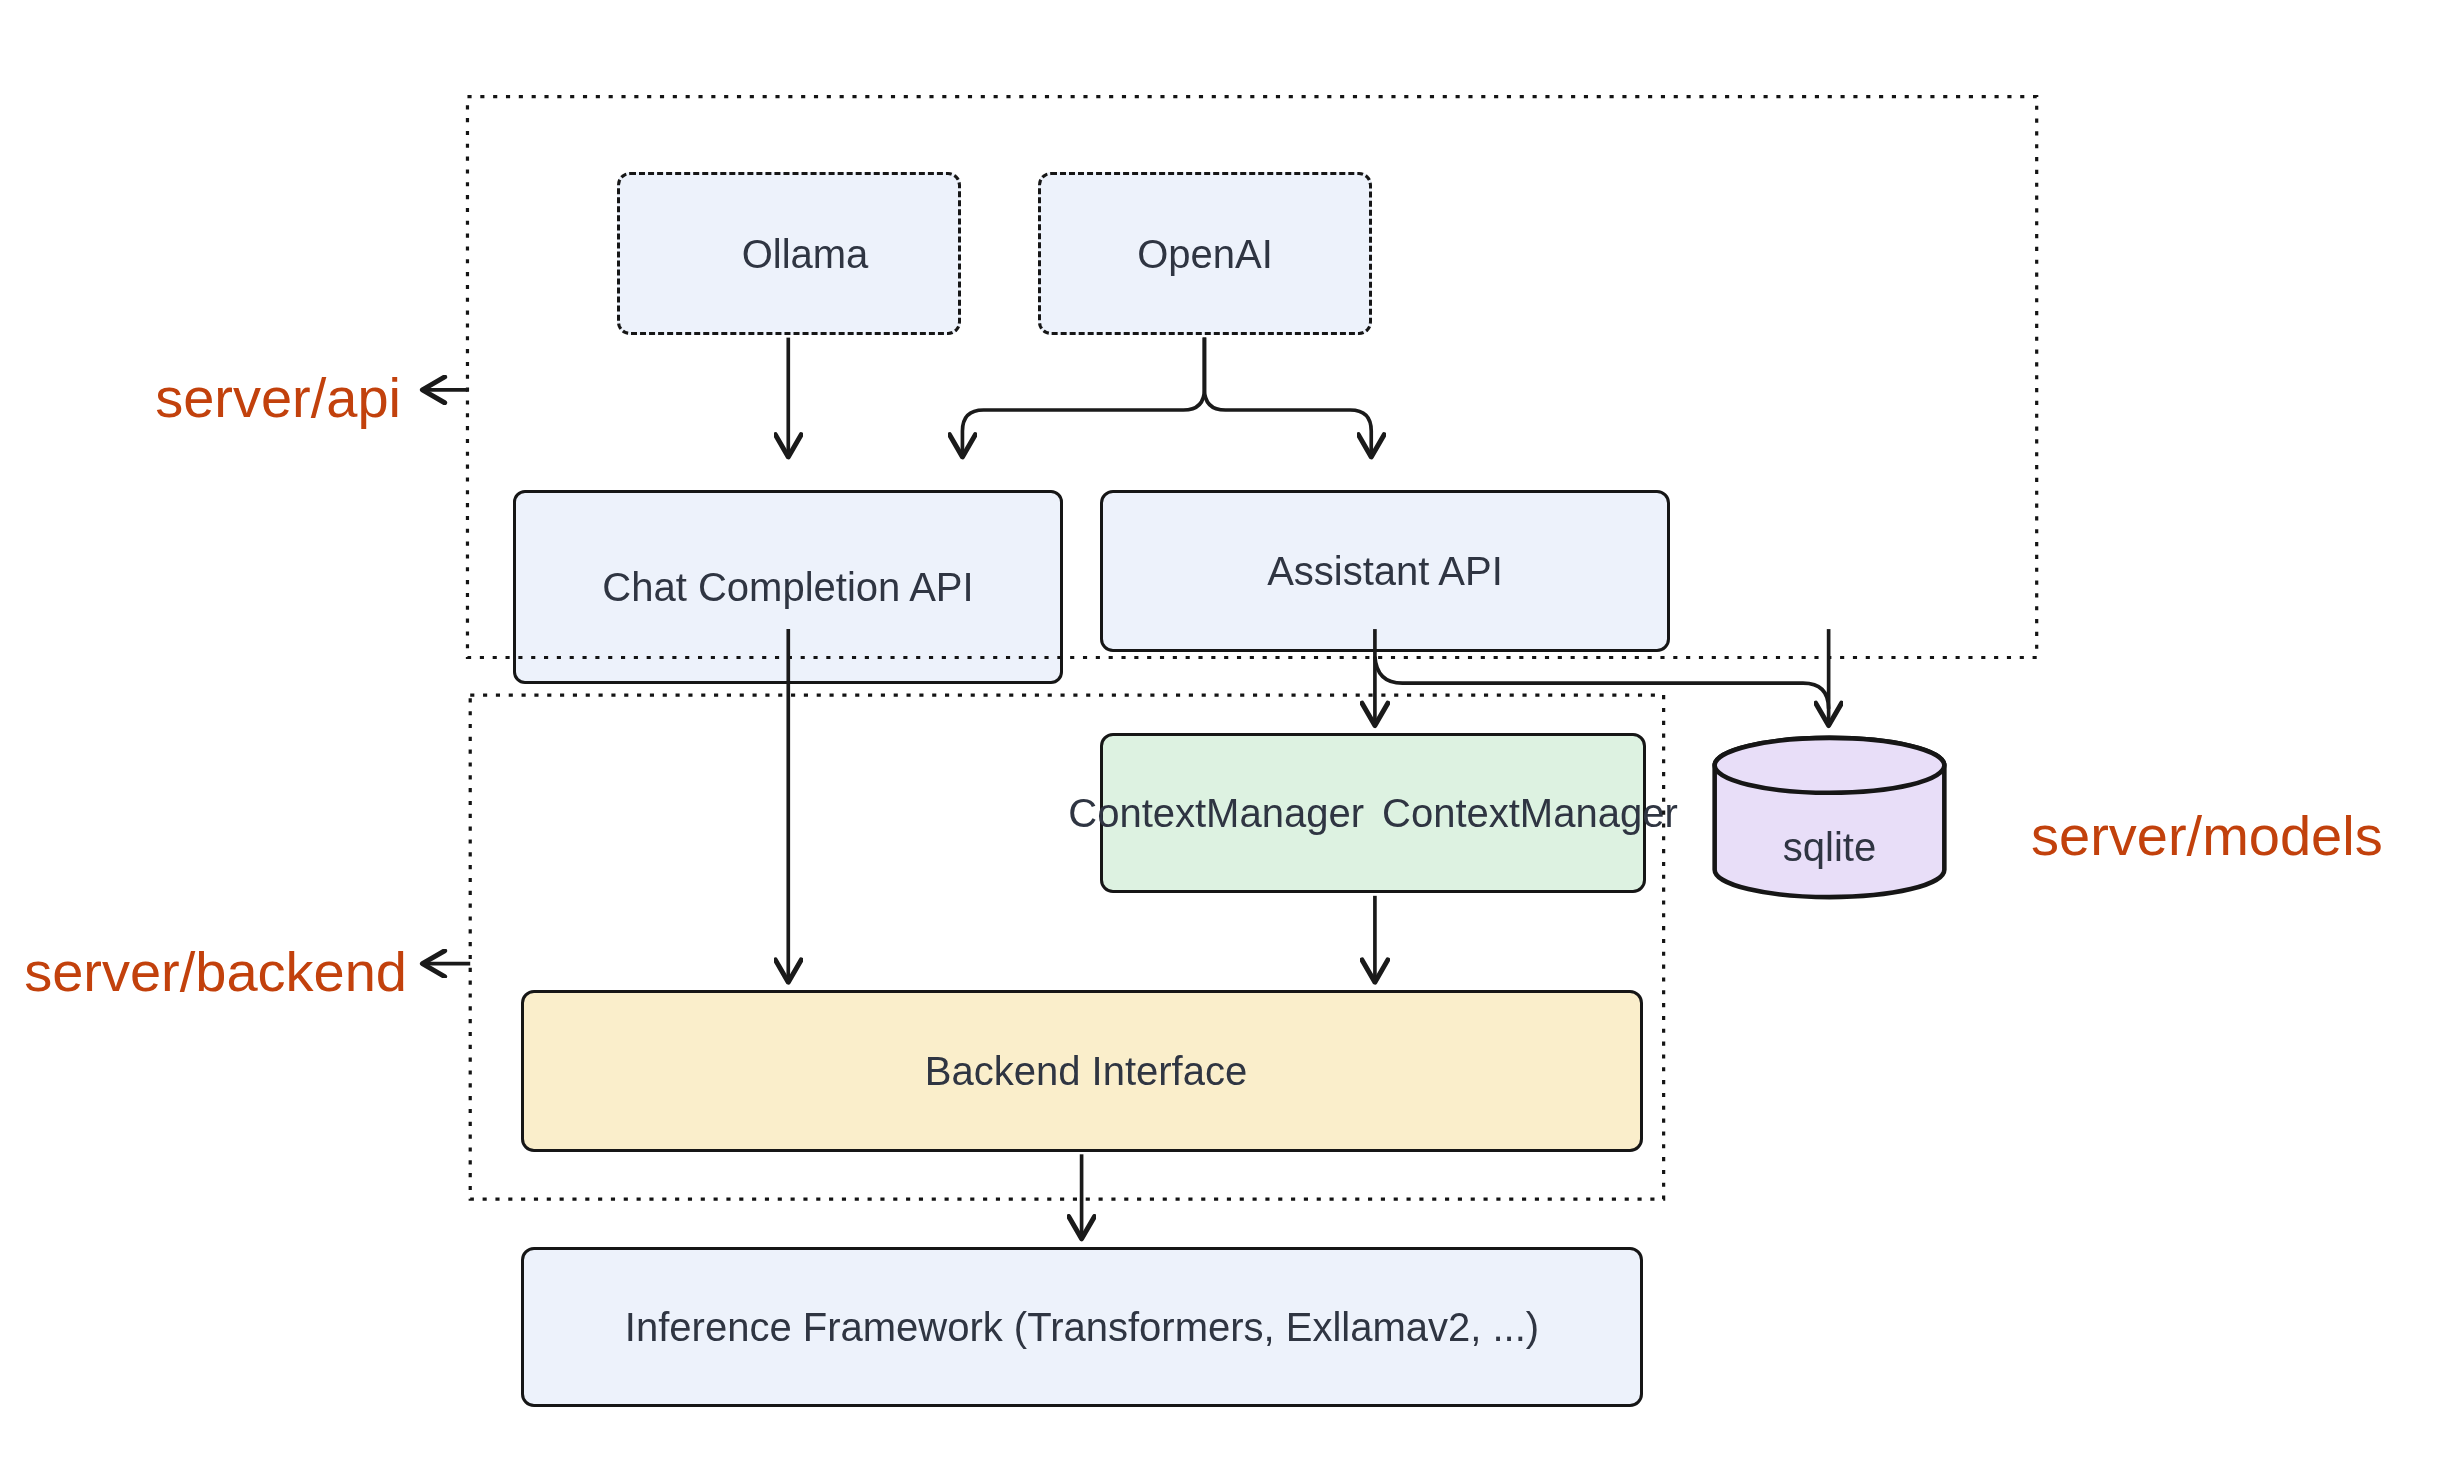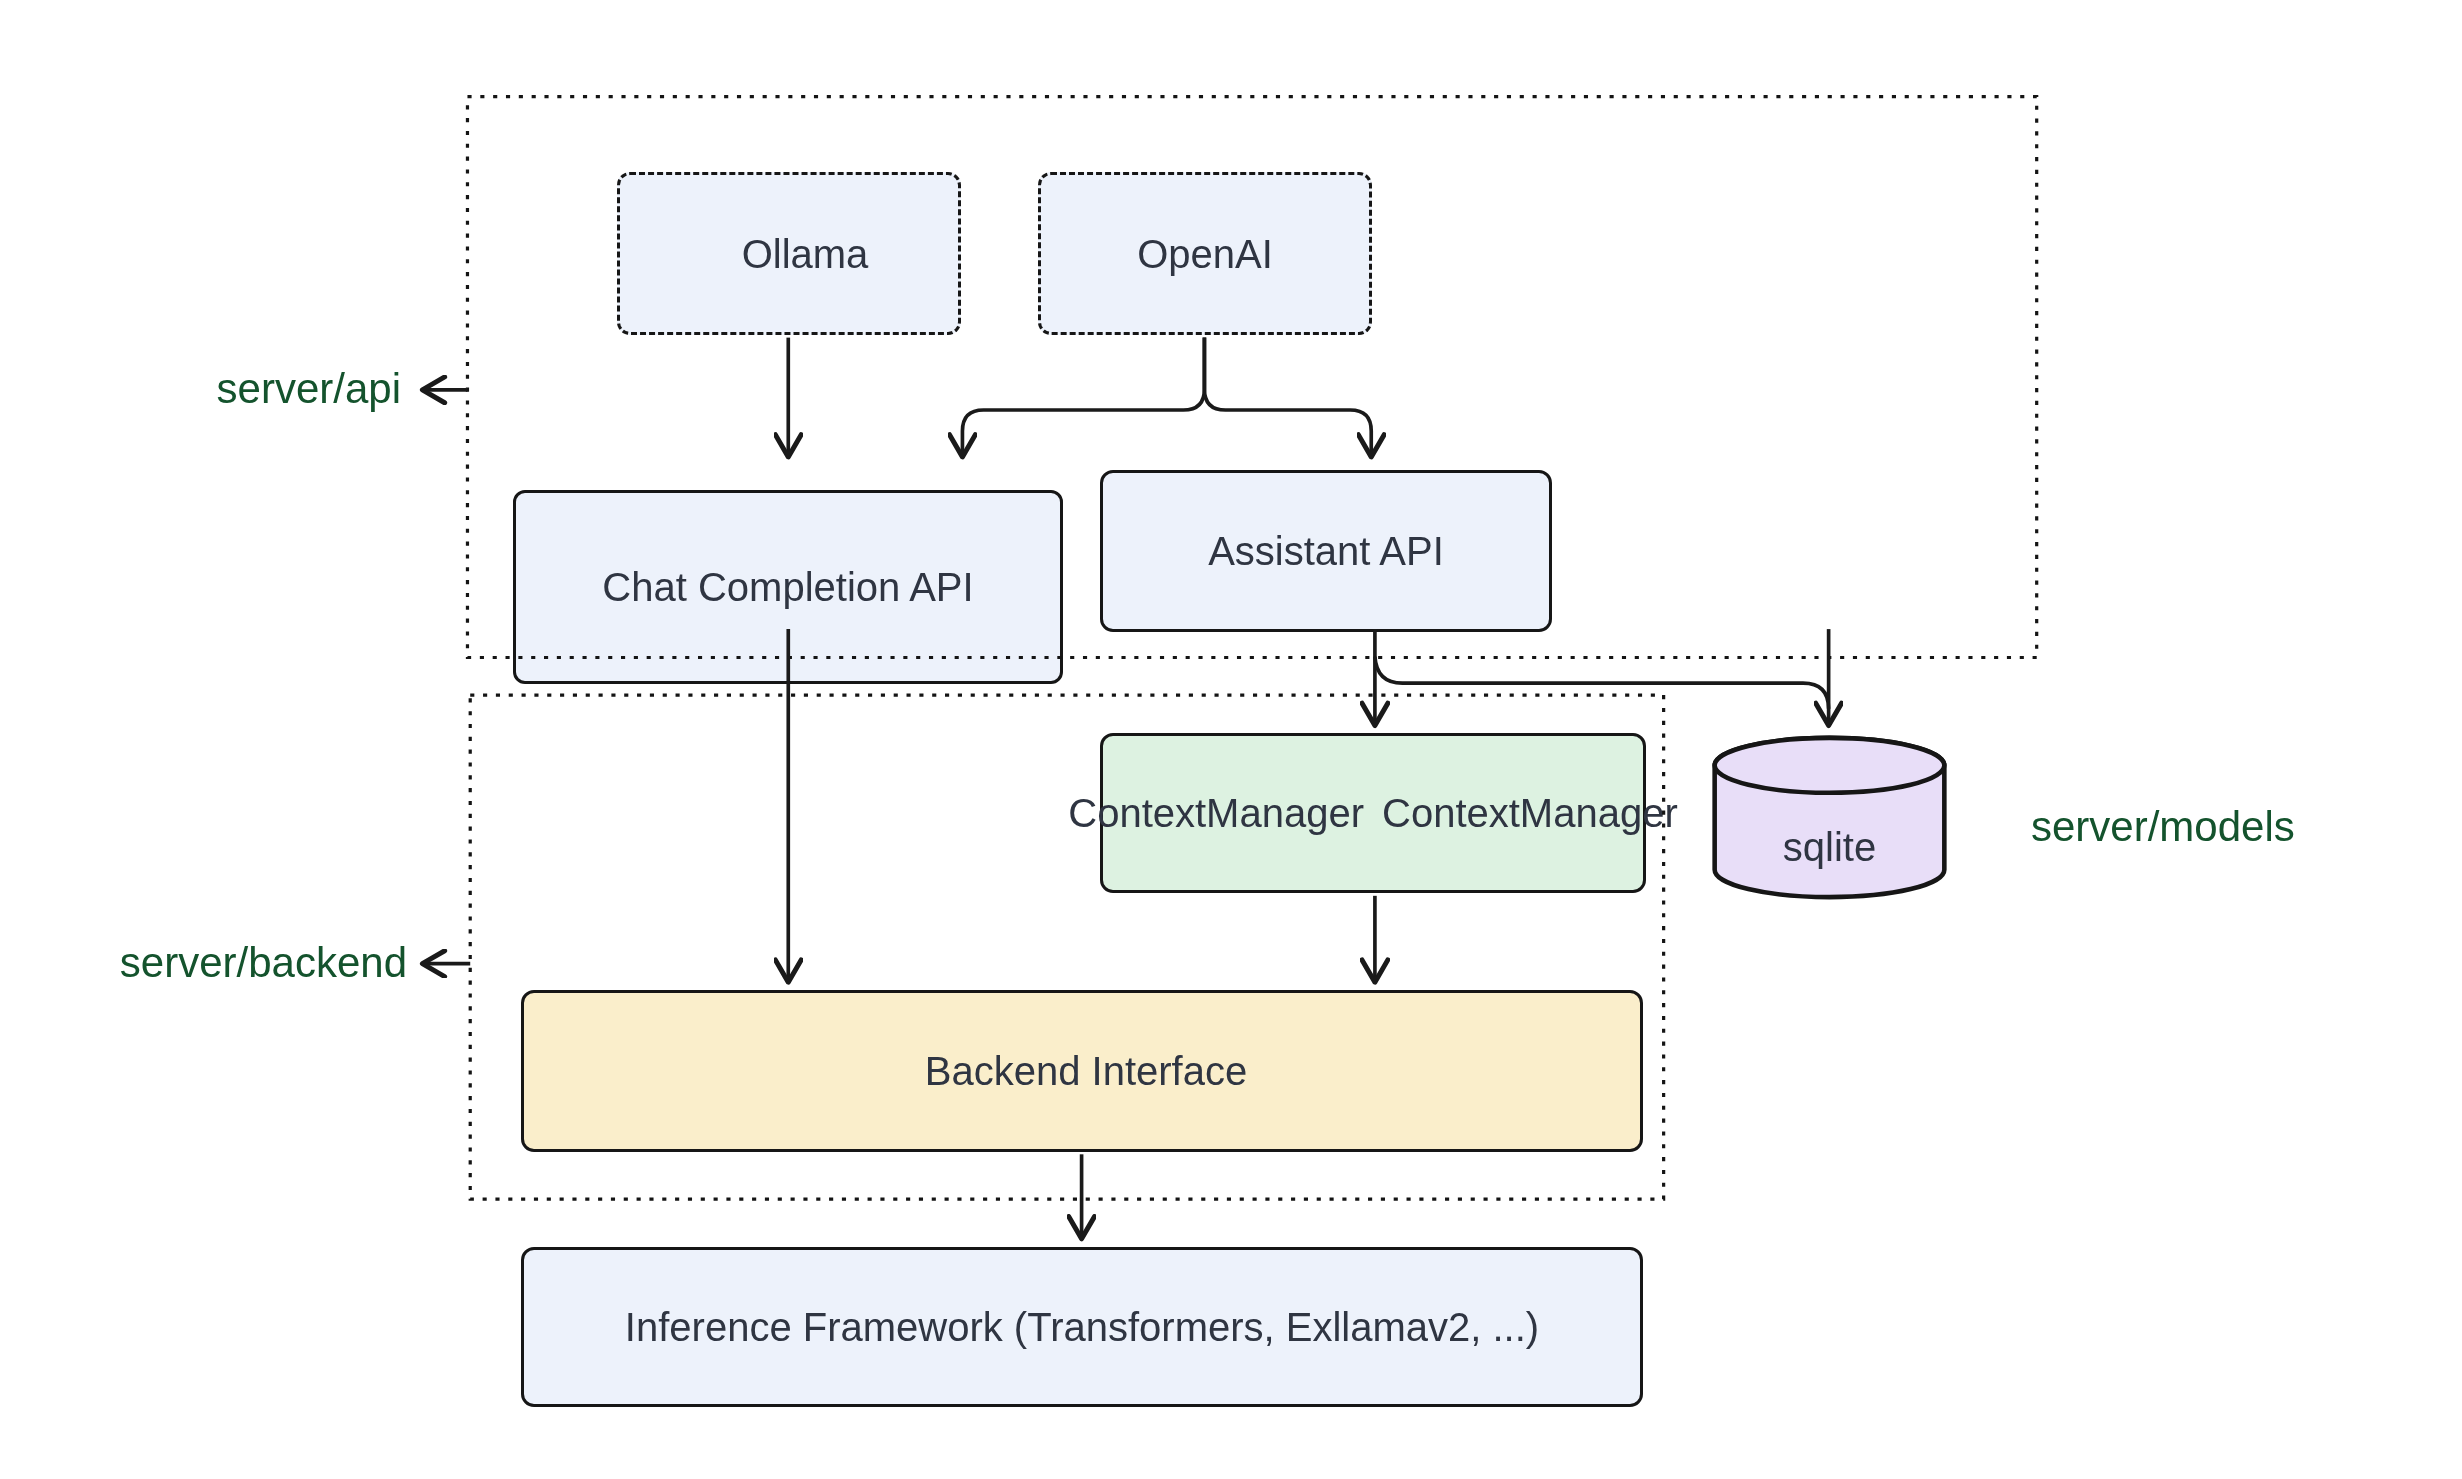--- a/index.html
+++ b/index.html
@@ -23,22 +23,22 @@
     font-size:40px;
     line-height:1.5;
     color:#2f3542;
   }
   .fill-blue{background:#edf2fb;}
   .fill-green{background:#ddf2e1;}
   .fill-yellow{background:#faeecb;padding-left:8px;}
   .dashed{border-style:dashed;}
   .side-label{
     position:absolute;
-    font-size:42px;
-    color:#14532d;
+    font-size:56px;
+    color:#c2410c;
     white-space:nowrap;
   }
   .right-align{text-align:right;}
   .cylinder{
     position:absolute;
     display:flex;
     align-items:flex-start;
     justify-content:center;
   }
   .cylinder .cyl-label{
@@ -64,21 +64,21 @@
   </div>
 
   <div class="node fill-blue dashed" style="left:1038px;top:172px;width:334px;height:163px;">
     <span>OpenAI</span>
   </div>
 
   <div class="node fill-blue" style="left:513px;top:490px;width:550px;height:194px;border-radius:12px;">
     <span>Chat Completion API</span>
   </div>
 
-  <div class="node fill-blue" style="left:1100px;top:470px;width:452px;height:162px;">
+  <div class="node fill-blue" style="left:1100px;top:490px;width:570px;height:162px;">
     <span>Assistant API</span>
   </div>
 
 
   <div class="node fill-green" style="left:1100px;top:733px;width:546px;height:160px;flex-direction:row;gap:18px;">
     <span>ContextManager</span>
     <span>ContextManager</span>
   </div>
 
   <div class="cylinder" style="left:1711px;top:732px;width:237px;height:171px;">

